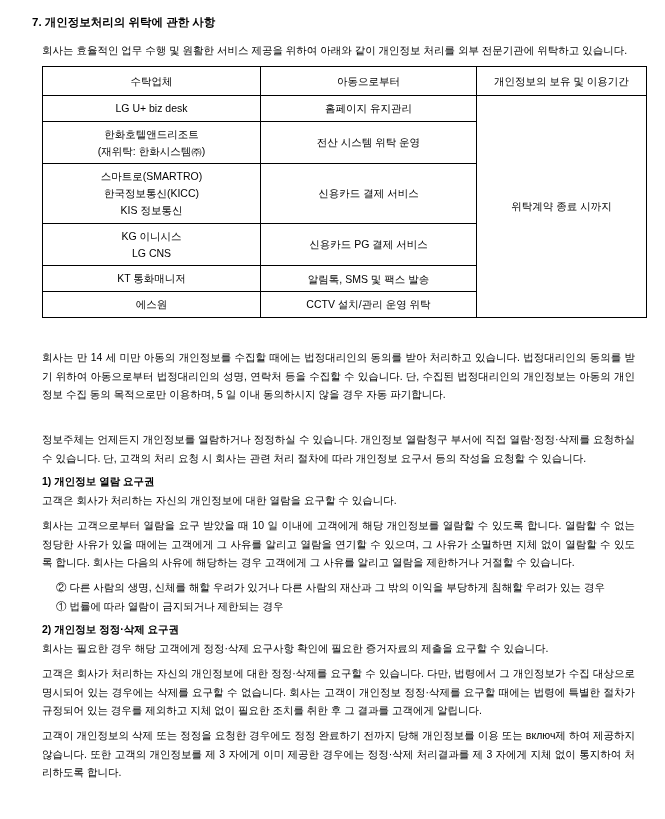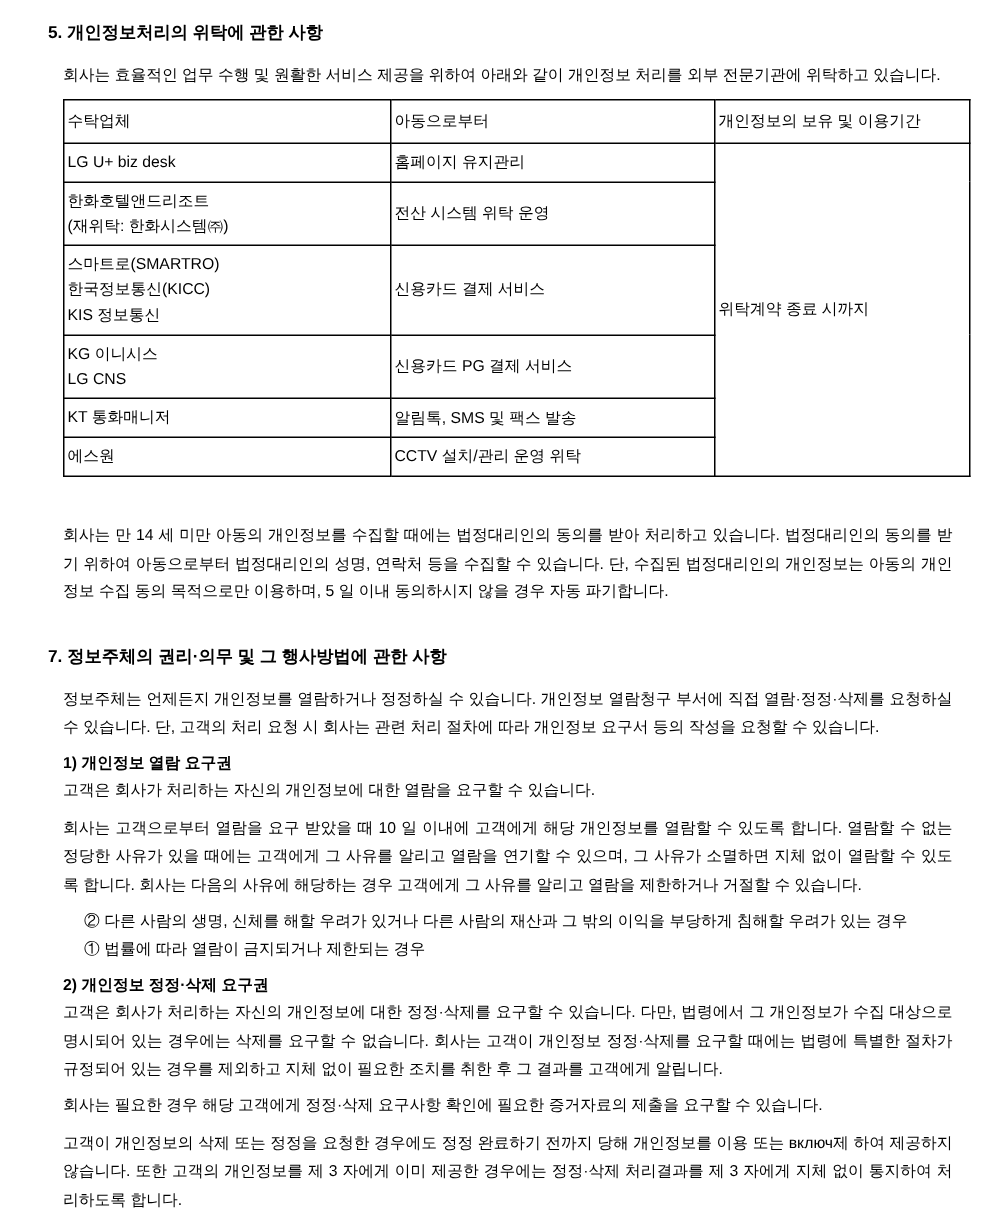--- a/index.html
+++ b/index.html
@@ -56,42 +56,42 @@
   table.vendor-table {
     width: 604px;
     margin: 4px 0 0 12px;
     border-collapse: collapse;
     table-layout: fixed;
   }
   table.vendor-table th,
   table.vendor-table td {
     border: 1px solid #000000;
     font-size: 10.5px;
-    text-align: left;
+    text-align: center;
     vertical-align: middle;
     padding: 4px 2px;
     line-height: 1.55;
     font-weight: normal;
   }
   table.vendor-table th {
     font-weight: normal;
     height: 20px;
   }
   .col-a { width: 218px; }
   .col-b { width: 216px; }
   .col-c { width: 170px; }
   .cell-multi div { line-height: 1.6; }
 </style>
 </head>
 <body>
 
 <div class="page">
 
   <div class="section">
-    <h3 class="section-title">5. 개인정보처리의 위탁에 관한 사항</h3>
+    <h3 class="section-title">7. 개인정보처리의 위탁에 관한 사항</h3>
     <p class="body-text">회사는 효율적인 업무 수행 및 원활한 서비스 제공을 위하여 아래와 같이 개인정보 처리를 외부 전문기관에 위탁하고 있습니다.</p>
 
     <table class="vendor-table">
       <colgroup>
         <col class="col-a">
         <col class="col-b">
         <col class="col-c">
       </colgroup>
       <thead>
         <tr>
@@ -148,29 +148,28 @@
 
   <div class="spacer-lg"></div>
 
   <div class="section">
     <p class="body-text">회사는 만 14 세 미만 아동의 개인정보를 수집할 때에는 법정대리인의 동의를 받아 처리하고 있습니다. 법정대리인의 동의를 받기 위하여 아동으로부터 법정대리인의 성명, 연락처 등을 수집할 수 있습니다. 단, 수집된 법정대리인의 개인정보는 아동의 개인정보 수집 동의 목적으로만 이용하며, 5 일 이내 동의하시지 않을 경우 자동 파기합니다.</p>
   </div>
 
   <div class="spacer-md"></div>
 
   <div class="section">
-    <h3 class="section-title">7. 정보주체의 권리·의무 및 그 행사방법에 관한 사항</h3>
     <p class="body-text">정보주체는 언제든지 개인정보를 열람하거나 정정하실 수 있습니다. 개인정보 열람청구 부서에 직접 열람·정정·삭제를 요청하실 수 있습니다. 단, 고객의 처리 요청 시 회사는 관련 처리 절차에 따라 개인정보 요구서 등의 작성을 요청할 수 있습니다.</p>
 
     <h4 class="sub-title">1) 개인정보 열람 요구권</h4>
     <p class="body-text">고객은 회사가 처리하는 자신의 개인정보에 대한 열람을 요구할 수 있습니다.</p>
     <p class="body-text">회사는 고객으로부터 열람을 요구 받았을 때 10 일 이내에 고객에게 해당 개인정보를 열람할 수 있도록 합니다. 열람할 수 없는 정당한 사유가 있을 때에는 고객에게 그 사유를 알리고 열람을 연기할 수 있으며, 그 사유가 소멸하면 지체 없이 열람할 수 있도록 합니다. 회사는 다음의 사유에 해당하는 경우 고객에게 그 사유를 알리고 열람을 제한하거나 거절할 수 있습니다.</p>
     <p class="list-item">② 다른 사람의 생명, 신체를 해할 우려가 있거나 다른 사람의 재산과 그 밖의 이익을 부당하게 침해할 우려가 있는 경우</p>
     <p class="list-item">① 법률에 따라 열람이 금지되거나 제한되는 경우</p>
 
     <h4 class="sub-title">2) 개인정보 정정·삭제 요구권</h4>
+    <p class="body-text">회사는 필요한 경우 해당 고객에게 정정·삭제 요구사항 확인에 필요한 증거자료의 제출을 요구할 수 있습니다.</p>
     <p class="body-text">고객은 회사가 처리하는 자신의 개인정보에 대한 정정·삭제를 요구할 수 있습니다. 다만, 법령에서 그 개인정보가 수집 대상으로 명시되어 있는 경우에는 삭제를 요구할 수 없습니다. 회사는 고객이 개인정보 정정·삭제를 요구할 때에는 법령에 특별한 절차가 규정되어 있는 경우를 제외하고 지체 없이 필요한 조치를 취한 후 그 결과를 고객에게 알립니다.</p>
-    <p class="body-text">회사는 필요한 경우 해당 고객에게 정정·삭제 요구사항 확인에 필요한 증거자료의 제출을 요구할 수 있습니다.</p>
     <p class="body-text">고객이 개인정보의 삭제 또는 정정을 요청한 경우에도 정정 완료하기 전까지 당해 개인정보를 이용 또는 включ제 하여 제공하지 않습니다. 또한 고객의 개인정보를 제 3 자에게 이미 제공한 경우에는 정정·삭제 처리결과를 제 3 자에게 지체 없이 통지하여 처리하도록 합니다.</p>
 
   </div>
 
 </div>
 
 </body></html>

